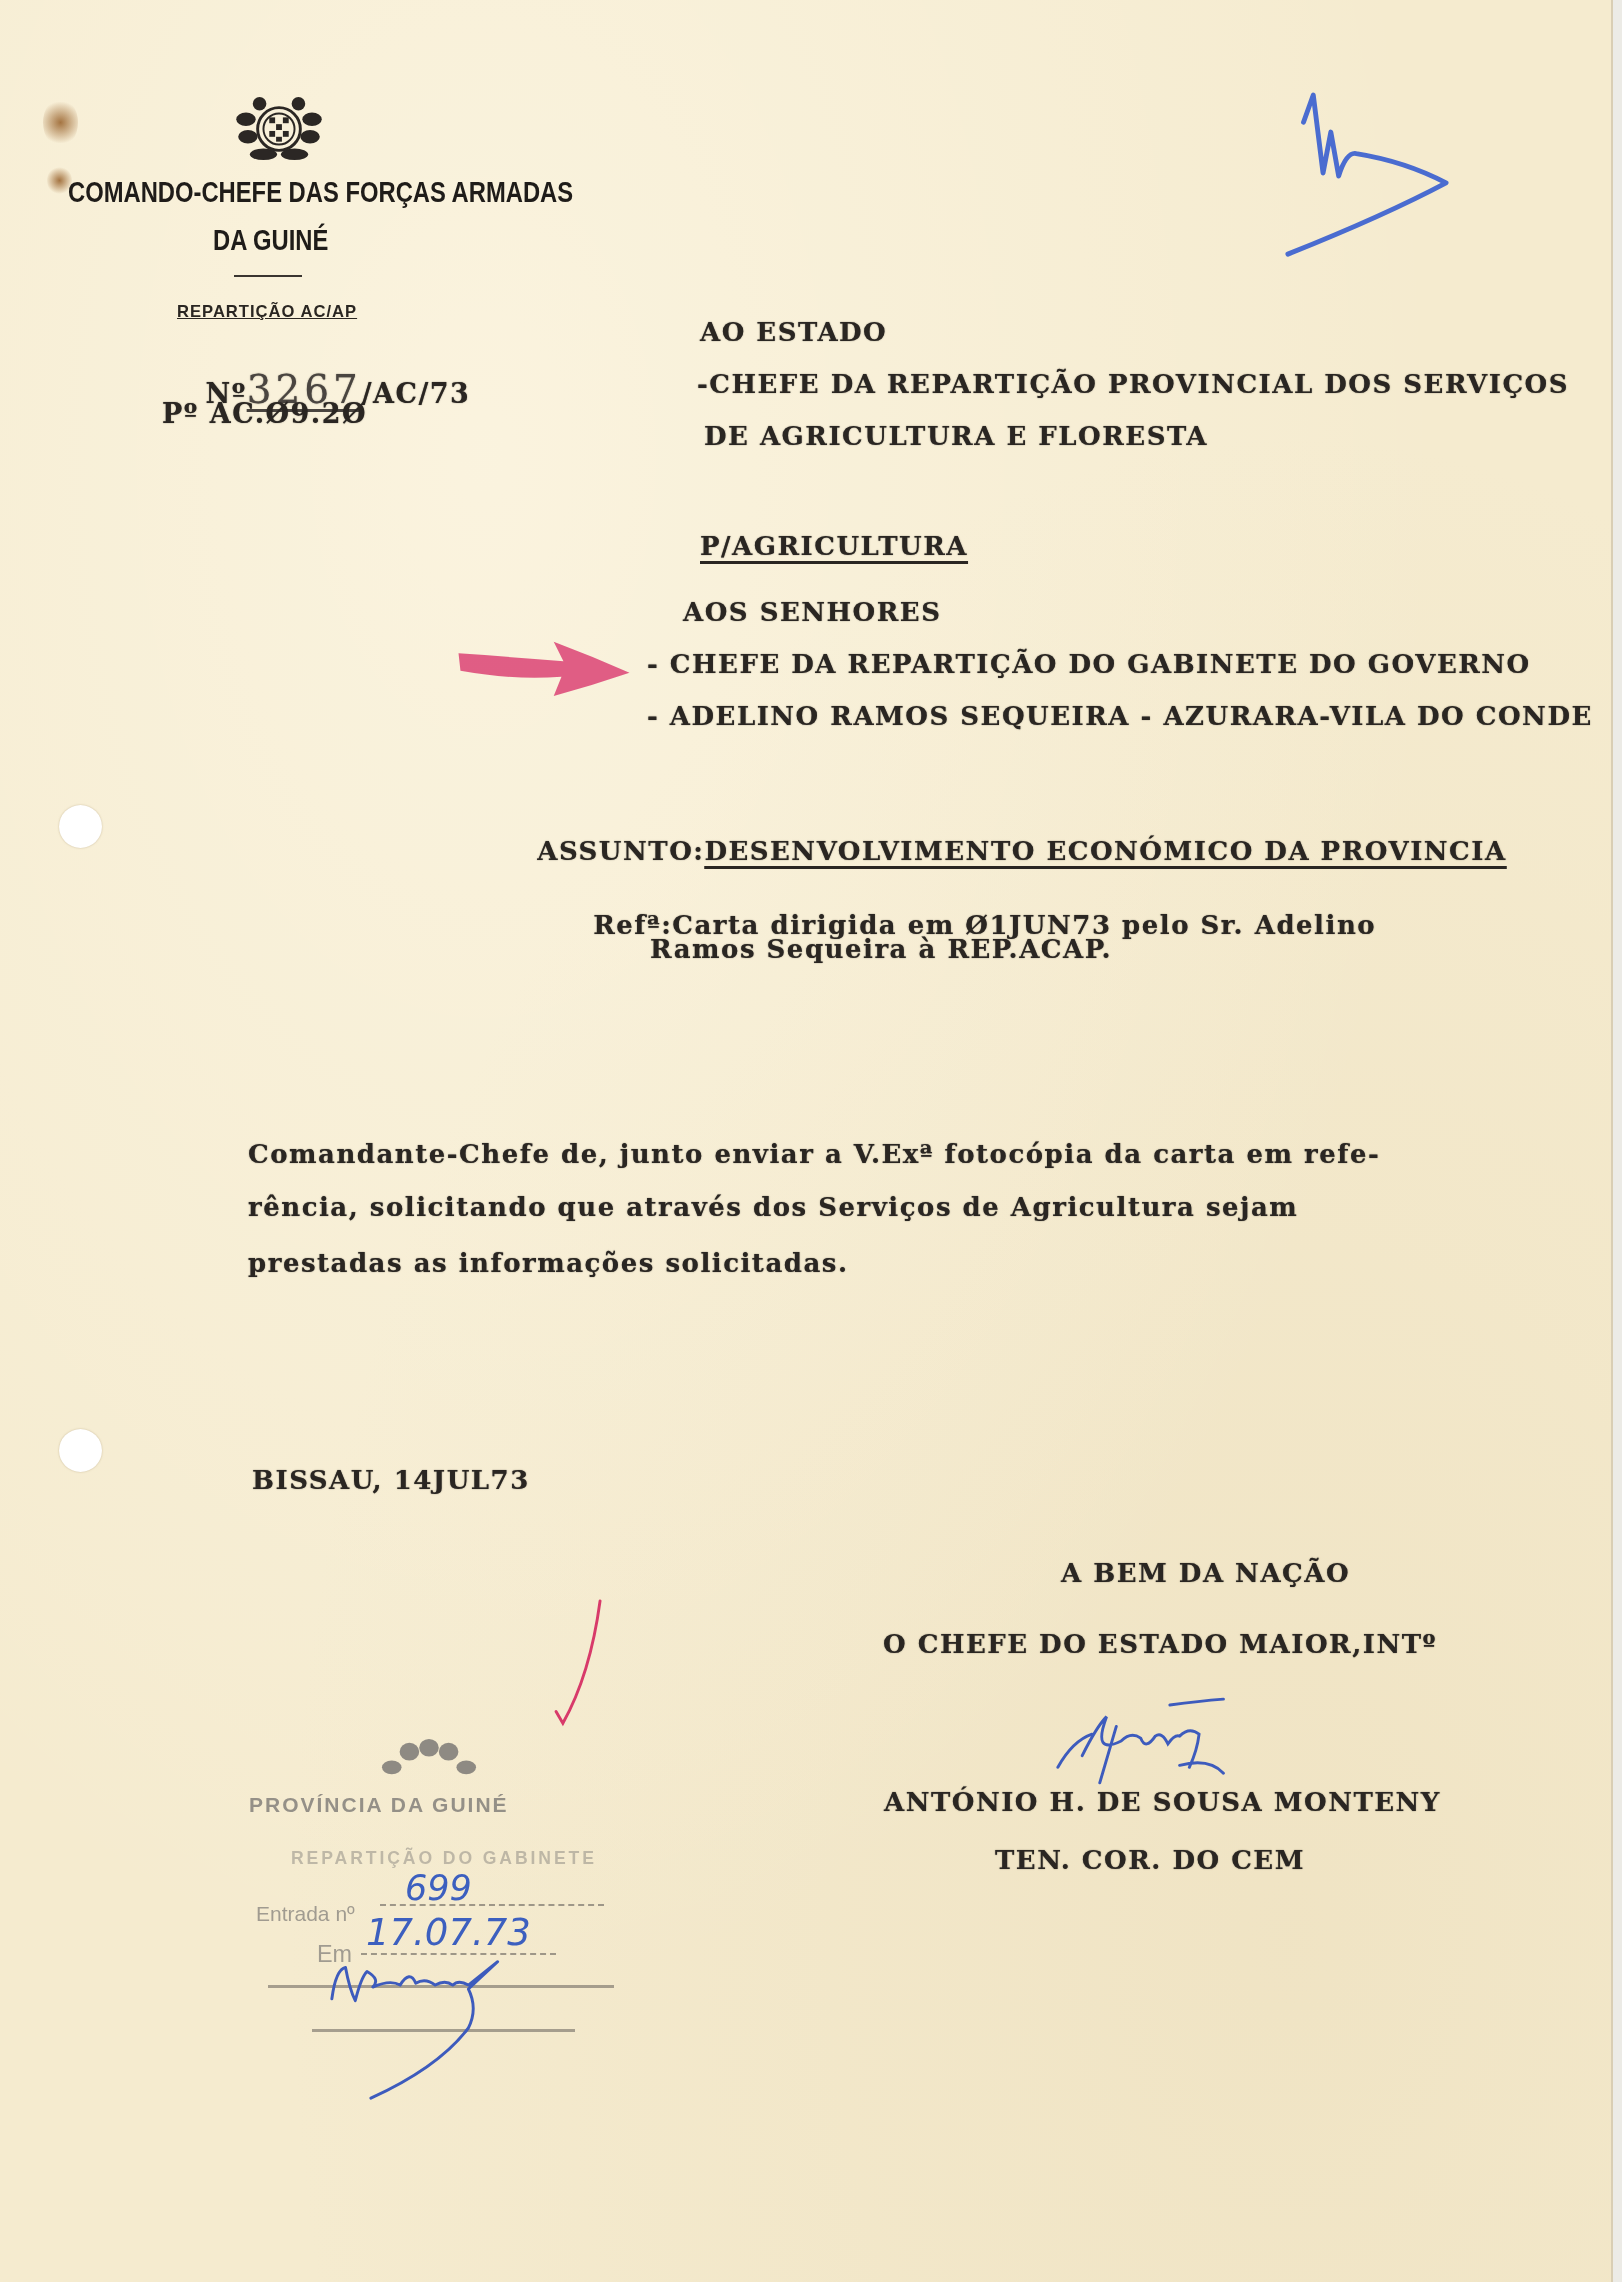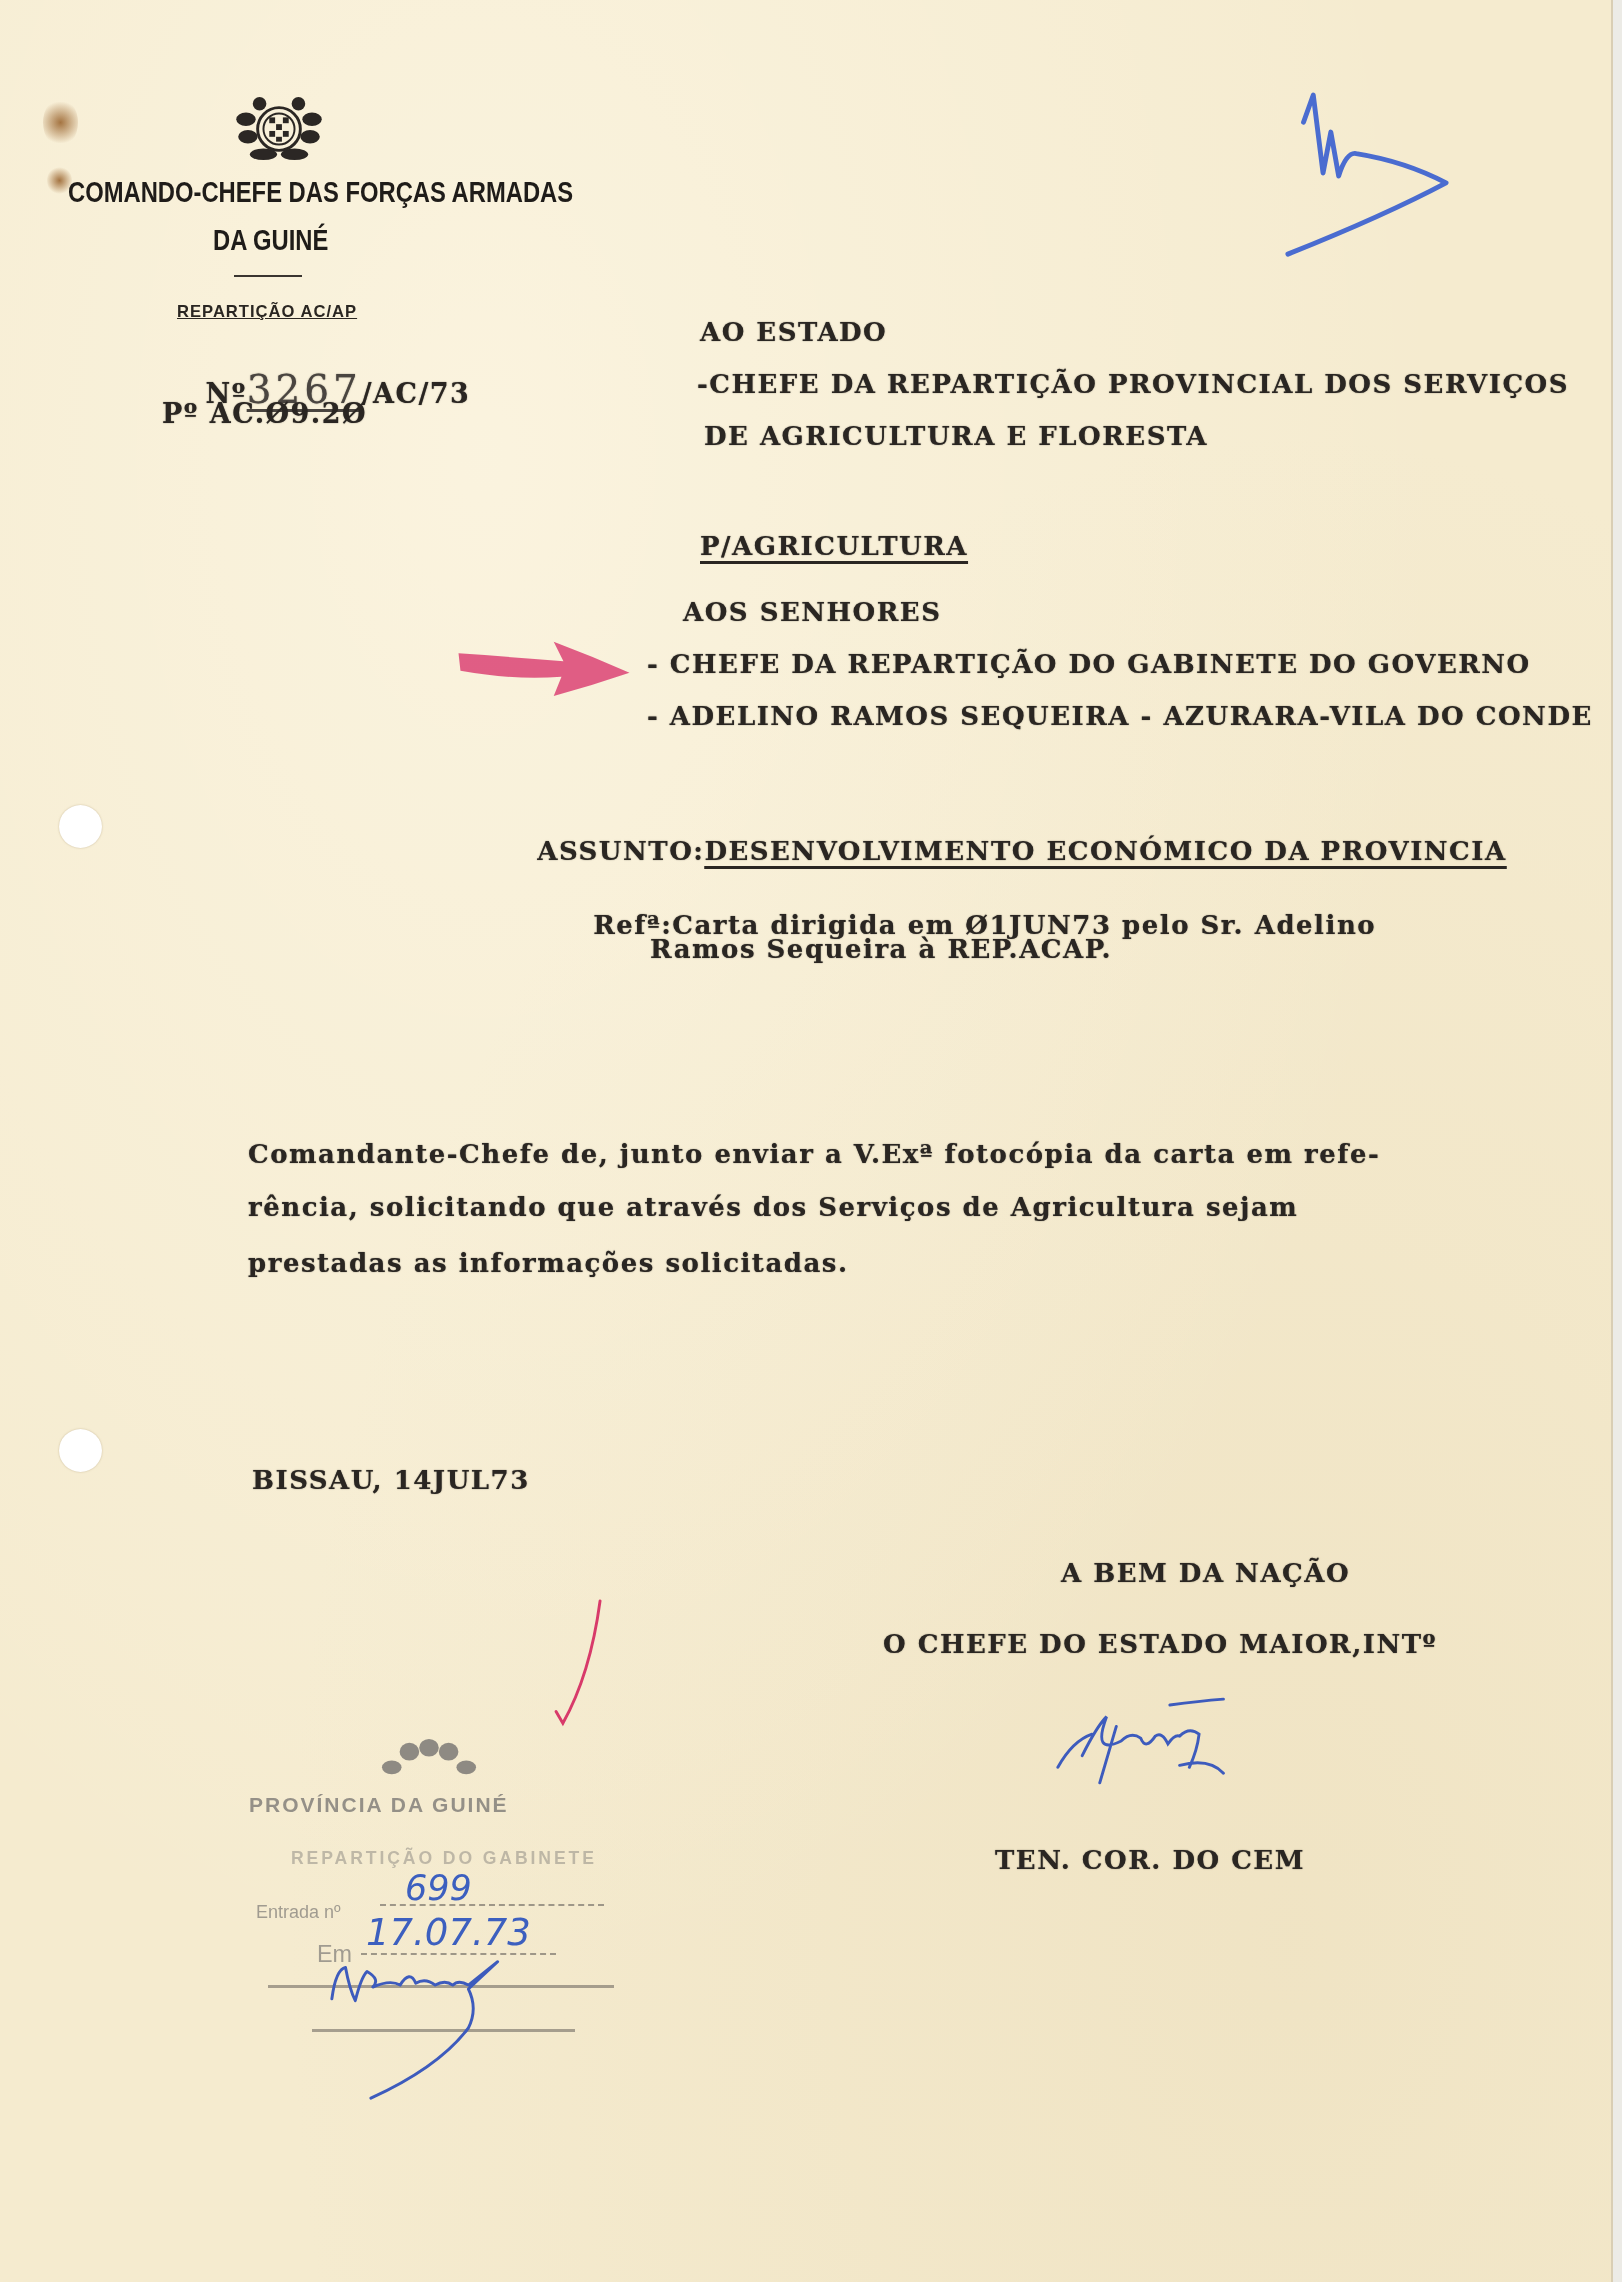--- a/index.html
+++ b/index.html
@@ -125,38 +125,39 @@
 
   <div class="t type" style="left:252px; top:1465px;">BISSAU, 14JUL73</div>
 
   <div class="t type" style="left:1061px; top:1558px;text-align:right;">A BEM DA NAÇÃO</div>
   <div class="t type" style="left:883px; top:1629px;">O CHEFE DO ESTADO MAIOR,INTº</div>
 
   <svg class="abs" style="left:1053px; top:1697px;" width="224" height="88" viewBox="0 0 230 90">
     <path d="M5 72 Q20 45 40 38 M30 60 Q45 30 55 20 Q40 60 70 45 Q80 35 90 42 Q95 55 105 40 Q112 35 118 48 Q125 38 130 40 Q140 30 150 38 Q148 55 140 72 M130 70 Q160 62 175 78 M120 8 Q150 4 175 2 M65 30 L48 88" fill="none" stroke="#3d5bbd" stroke-width="3" stroke-linecap="round"></path>
   </svg>
 
+  <div class="t type" style="left:884px; top:1787px;">ANTÓNIO H. DE SOUSA MONTENY</div>
   <div class="t type" style="left:995px; top:1845px;">TEN. COR. DO CEM</div>
 
   <svg class="abs" style="left:551px; top:1596px;" width="59" height="137" viewBox="0 0 60 140">
     <path d="M5 118 L12 130 Q40 80 50 5" fill="none" stroke="#d83a6a" stroke-width="3" stroke-linecap="round"></path>
   </svg>
 
   <svg class="abs" style="left:380px; top:1736px;" width="98" height="49" viewBox="0 0 100 50">
     <g fill="#7d7a76" opacity="0.85">
       <ellipse cx="12" cy="32" rx="10" ry="7"></ellipse>
         <ellipse cx="30" cy="16" rx="10" ry="9"></ellipse>
       <ellipse cx="50" cy="12" rx="10" ry="9"></ellipse>
         <ellipse cx="70" cy="16" rx="10" ry="9"></ellipse>
       <ellipse cx="88" cy="32" rx="10" ry="7"></ellipse>
     </g>
   </svg>
   <div class="stamp" style="left:249px; top:1793px; font-size:21px; opacity:0.8; letter-spacing:2px;">PROVÍNCIA DA GUINÉ</div>
   <div class="stamp" style="left:291px; top:1848px; font-size:17.6px; opacity:0.45; letter-spacing:2.9px;">REPARTIÇÃO DO GABINETE</div>
-  <div class="stamp" style="left:256px; top:1902px; font-size:18px; font-weight:normal; opacity:0.7;">Entrada nº</div>
+  <div class="stamp" style="left:256px; top:1902px; font-size:21px; font-weight:normal; opacity:0.7;">Entrada nº</div>
   <div class="hand" style="left:405px; top:1868px; font-size:35px;">699</div>
   <div class="stamp" style="left:380px; top:1904px; width:224px; height:0; border-top:2px dashed rgba(100,95,90,0.6);"></div>
   <div class="stamp" style="left:317px; top:1941px; font-size:23.4px; font-weight:normal; opacity:0.7;">Em</div>
   <div class="hand" style="left:366px; top:1911px; font-size:37px;">17.07.73</div>
   <div class="stamp" style="left:361px; top:1953px; width:195px; height:0; border-top:2px dashed rgba(100,95,90,0.6);"></div>
   <div class="stamp" style="left:268px; top:1985px; width:346px; height:0; border-top:3.9px solid rgba(100,95,90,0.55);"></div>
   <div class="stamp" style="left:312px; top:2029px; width:263px; height:0; border-top:3.9px solid rgba(100,95,90,0.55);"></div>
 
   <svg class="abs" style="left:322px; top:1950px;" width="244" height="156" viewBox="0 0 250 160">
     <path d="M10 50 Q14 20 24 18 Q28 40 34 52 Q40 28 46 22 Q60 30 52 38 Q70 30 80 36 Q90 20 96 34 Q106 28 116 36 Q126 30 134 36 Q140 30 150 36 L180 12 L150 40 Q160 60 150 80 Q120 120 50 152" fill="none" stroke="#3d5bbd" stroke-width="3" stroke-linecap="round" stroke-linejoin="round"></path>

